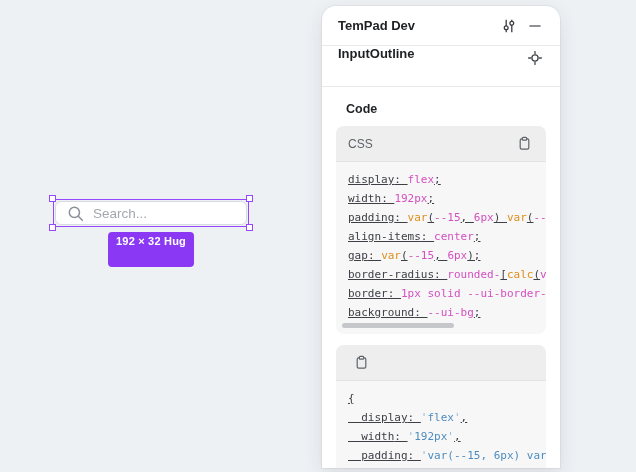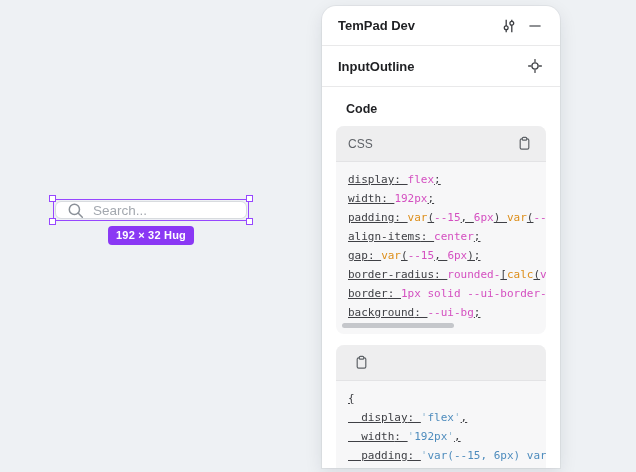--- a/index.html
+++ b/index.html
@@ -5,51 +5,51 @@
   * { box-sizing: border-box; }
   html,body { margin:0; padding:0; }
   body {
     width:636px; height:472px; overflow:hidden; position:relative;
     background: var(--canvas-bg, #eef1f4);
     font-family:"Liberation Sans", sans-serif;
   }
   .canvas { position:absolute; inset:0; }
 
   
-  .design-wrap { position:absolute; left:55px; top:201px; width:192px; height:18px; }
+  .design-wrap { position:absolute; left:55px; top:201px; width:192px; height:24px; }
   .search-input {
     position:absolute; inset:0; background:#ffffff;
     border:1px solid #d8dbdf; border-radius:6px;
     display:flex; align-items:center; gap:9px; padding:0 11px;
   }
   .search-placeholder { color:#a3a8af; font-size:13.5px; }
   .selection { position:absolute; inset:-2px; border:1.5px solid var(--sel,#9747ff); pointer-events:none; }
   .handle {
     position:absolute; width:7px; height:7px; background:#ffffff;
     border:1px solid var(--sel,#9747ff);
   }
   .handle.tl{ left:-5px; top:-5px; } .handle.tr{ right:-5px; top:-5px; }
   .handle.bl{ left:-5px; bottom:-5px; } .handle.br{ right:-5px; bottom:-5px; }
   .dim-badge {
     position:absolute; top:calc(100% + 7px); left:50%; transform:translateX(-50%);
     background:var(--badge,#8a38f4); color:#ffffff; font-size:11px; font-weight:bold;
-    padding:3px 8px 4px; border-radius:4px; white-space:nowrap; letter-spacing:.2px;text-align:center;
+    padding:3px 8px 20px; border-radius:4px; white-space:nowrap; letter-spacing:.2px;text-align:center;
   }
 
   
   .panel {
     position:absolute; left:322px; top:6px; width:238px; height:462px;
     background:#ffffff; border-radius:14px 14px 0 0;
     box-shadow:0 0 0 1px rgba(0,0,0,.045), 0 6px 18px rgba(20,30,50,.10);
     overflow:hidden;
   }
   .panel-header { height:40px; display:flex; align-items:center; padding:0 12px 0 16px; border-bottom:1px solid #e9e9ea; }
   .panel-title, .component-name { font-weight:bold; font-size:13px; color:#1f2023; flex:1; }
   .icon-btn { width:26px; height:24px; display:flex; align-items:center; justify-content:center; cursor:pointer; background:none; border:none; padding:0; }
-  .component-row { height:41px; display:flex; align-items:center; padding:0 12px 0 16px; border-bottom:1px solid #e9e9ea; }
+  .component-row { height:41px; display:flex; align-items:flex-start; padding:0 12px 0 16px; border-bottom:1px solid #e9e9ea; }
   .section-label { padding:15px 24px 10px; font-weight:bold; font-size:12.5px; color:#1f2023; }
 
   .code-block { margin:0 14px 11px; border-radius:8px; overflow:hidden; background:#f7f7f8; }
   .code-header {
     height:36px; background:#eeeeef; border-bottom:1px solid #e3e3e5;
     display:flex; align-items:center; padding:0 9px 0 12px;
   }
   .code-title { flex:1; font-size:12px; color:#5f6368; }
   .code-body {
     position:relative; padding:8px 12px 12px;

